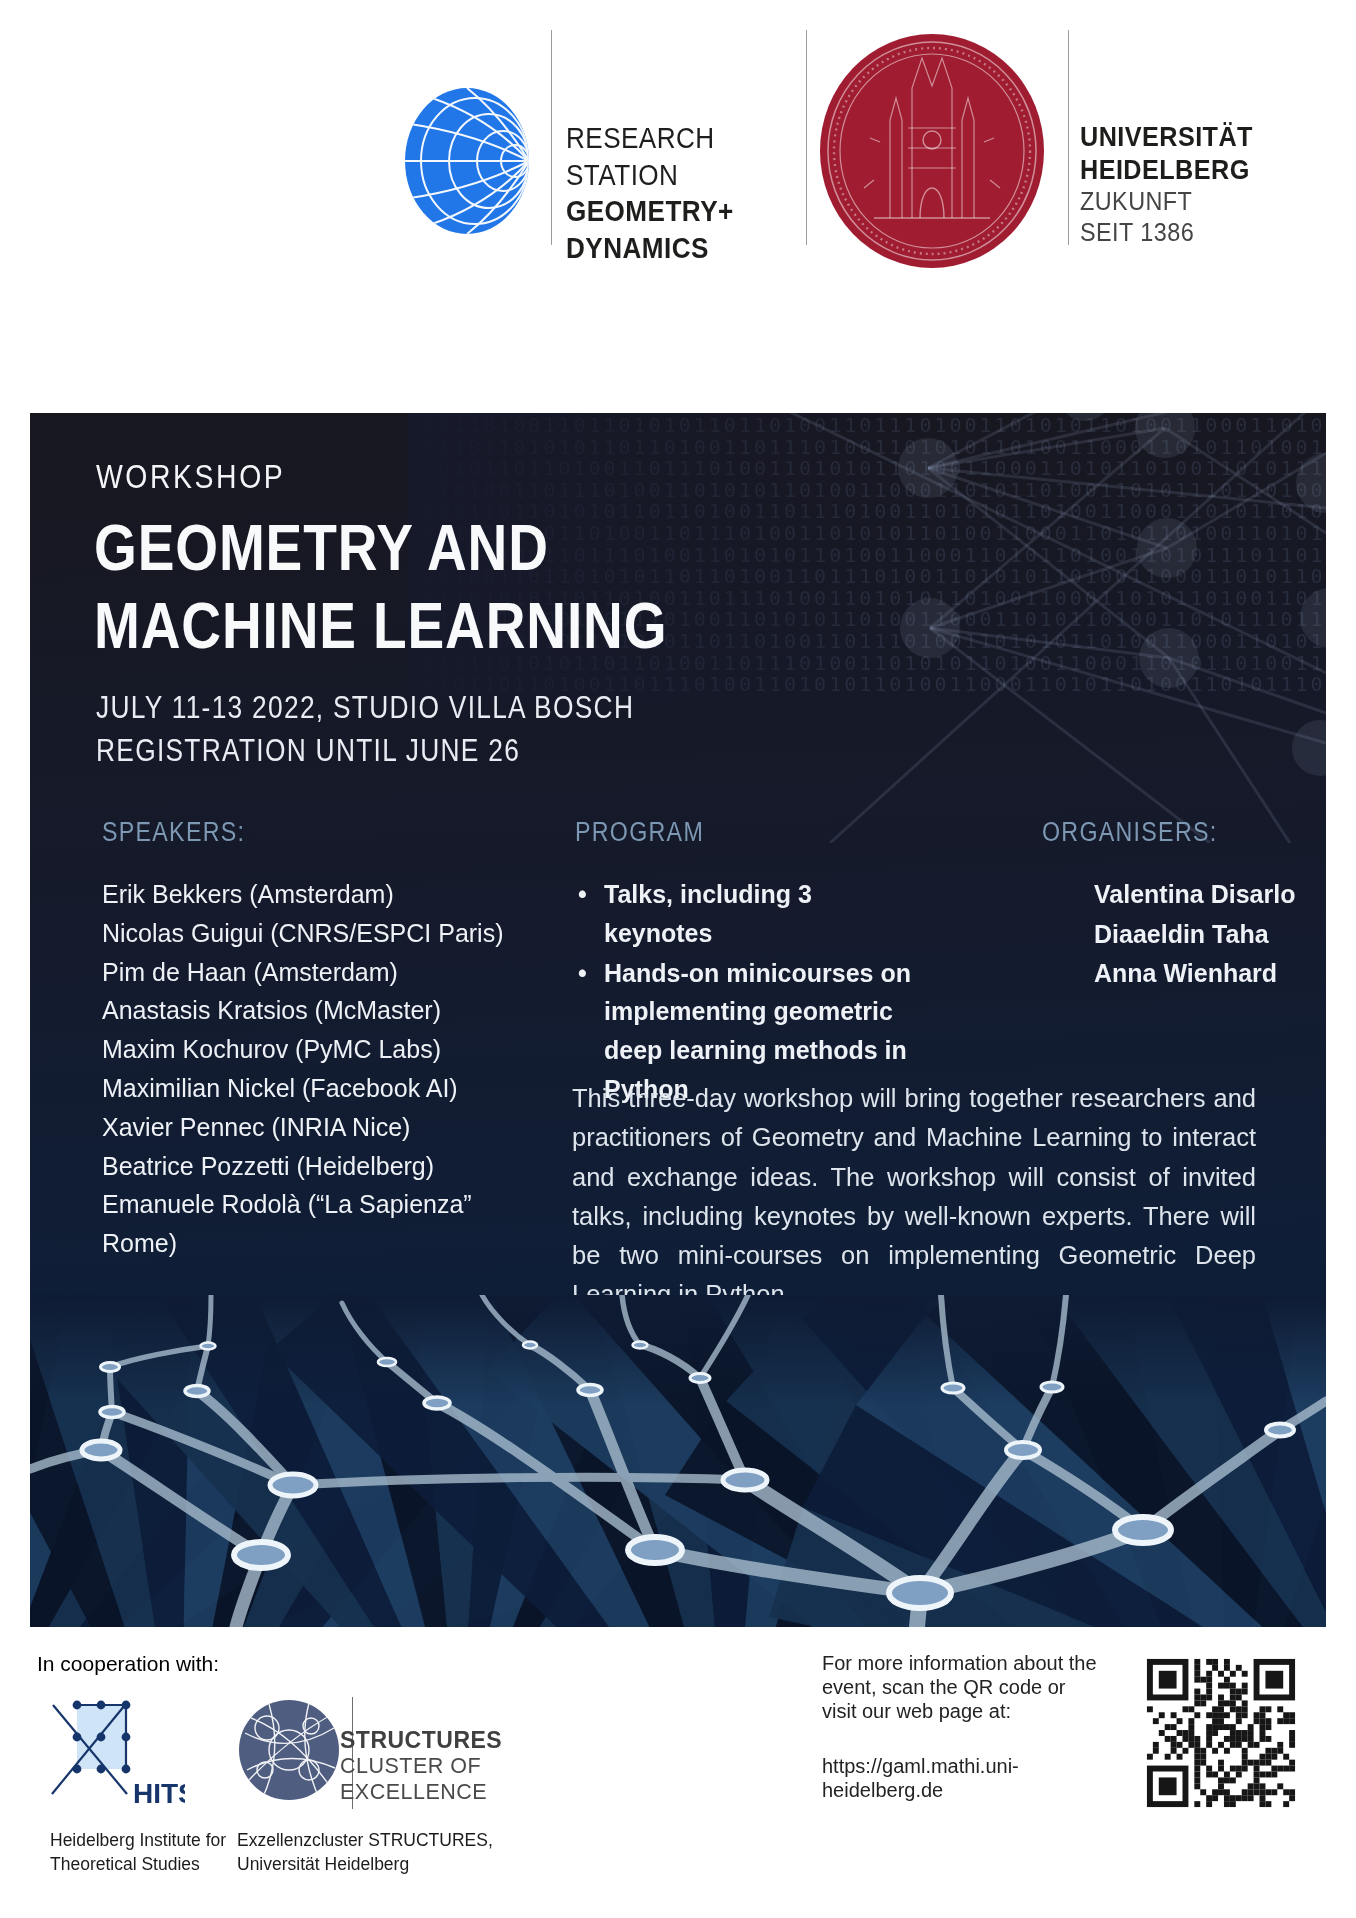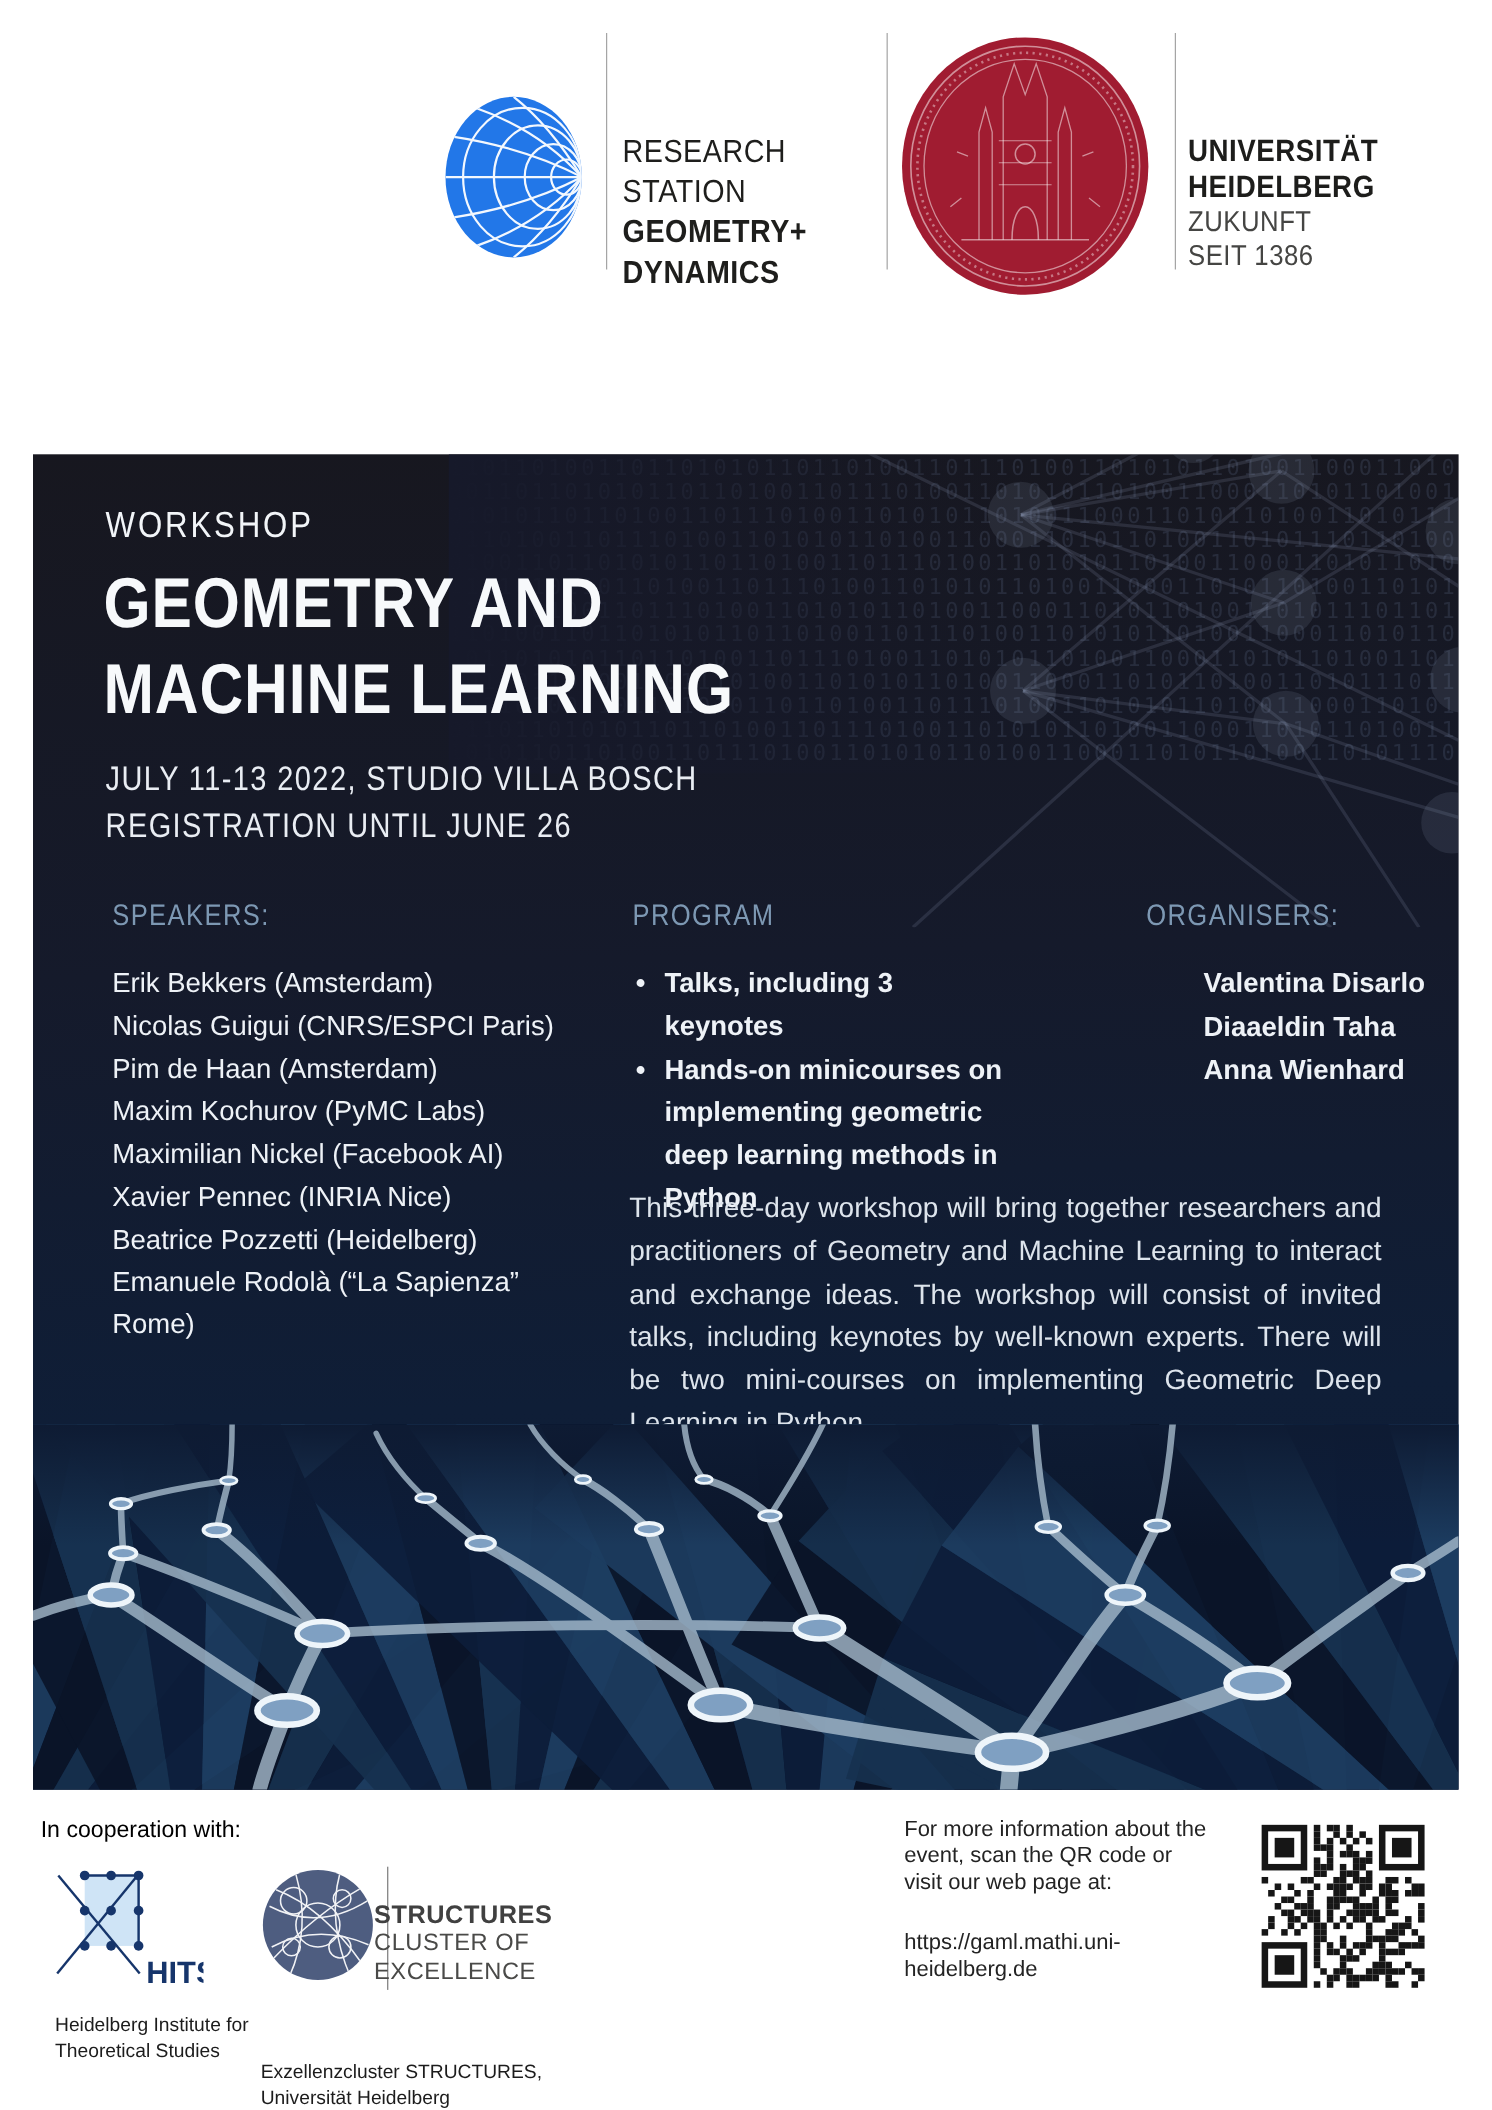--- a/index.html
+++ b/index.html
@@ -171,20 +171,21 @@
     <div class="abs dateline cond85" style="top:320px;">REGISTRATION UNTIL JUNE 26</div>
 
     <div class="abs colhead cond" style="left:72px;top:404px;">SPEAKERS:</div>
     <div class="abs colhead cond" style="left:545px;top:404px;">PROGRAM</div>
     <div class="abs colhead cond" style="left:1012px;top:404px;">ORGANISERS:</div>
 
     <div class="plist" style="left:72px;top:462px;width:440px;">
       <div>Erik Bekkers (Amsterdam)</div>
       <div>Nicolas Guigui (CNRS/ESPCI Paris)</div>
       <div>Pim de Haan (Amsterdam)</div>
+      <div>Anastasis Kratsios (McMaster)</div>
       <div>Maxim Kochurov (PyMC Labs)</div>
       <div>Maximilian Nickel (Facebook AI)</div>
       <div>Xavier Pennec (INRIA Nice)</div>
       <div>Beatrice Pozzetti (Heidelberg)</div>
       <div>Emanuele Rodolà (“La Sapienza” Rome)</div>
     </div>
 
     <div class="plist" style="left:548px;top:462px;width:338px;font-weight:bold;">
       <div class="program-item">Talks, including 3 keynotes</div>
       <div class="program-item">Hands-on minicourses on implementing geometric deep learning methods in Python</div>
@@ -374,21 +375,21 @@
         <circle cx="72" cy="72" r="10"></circle>
         <circle cx="74" cy="28" r="8"></circle>
         <circle cx="28" cy="72" r="8"></circle>
         <circle cx="52" cy="52" r="20"></circle>
       </g>
     </svg>
     <div class="fdiv" style="left:352px;top:1697px;height:112px;"></div>
     <div class="abs strx1">STRUCTURES</div>
     <div class="abs strx2" style="left:340px;top:1754px;">CLUSTER OF</div>
     <div class="abs strx2" style="left:340px;top:1780px;">EXCELLENCE</div>
-    <div class="abs caption" style="left:237px;top:1828px;margin-top:43px;">
+    <div class="abs caption" style="left:237px;top:1828px;">
       <div>Exzellenzcluster STRUCTURES,</div>
       <div>Universität Heidelberg</div>
     </div>
 
     <div class="abs info">
       <div>For more information about the</div>
       <div>event, scan the QR code or</div>
       <div>visit our web page at:</div>
     </div>
     <div class="abs urltext">

